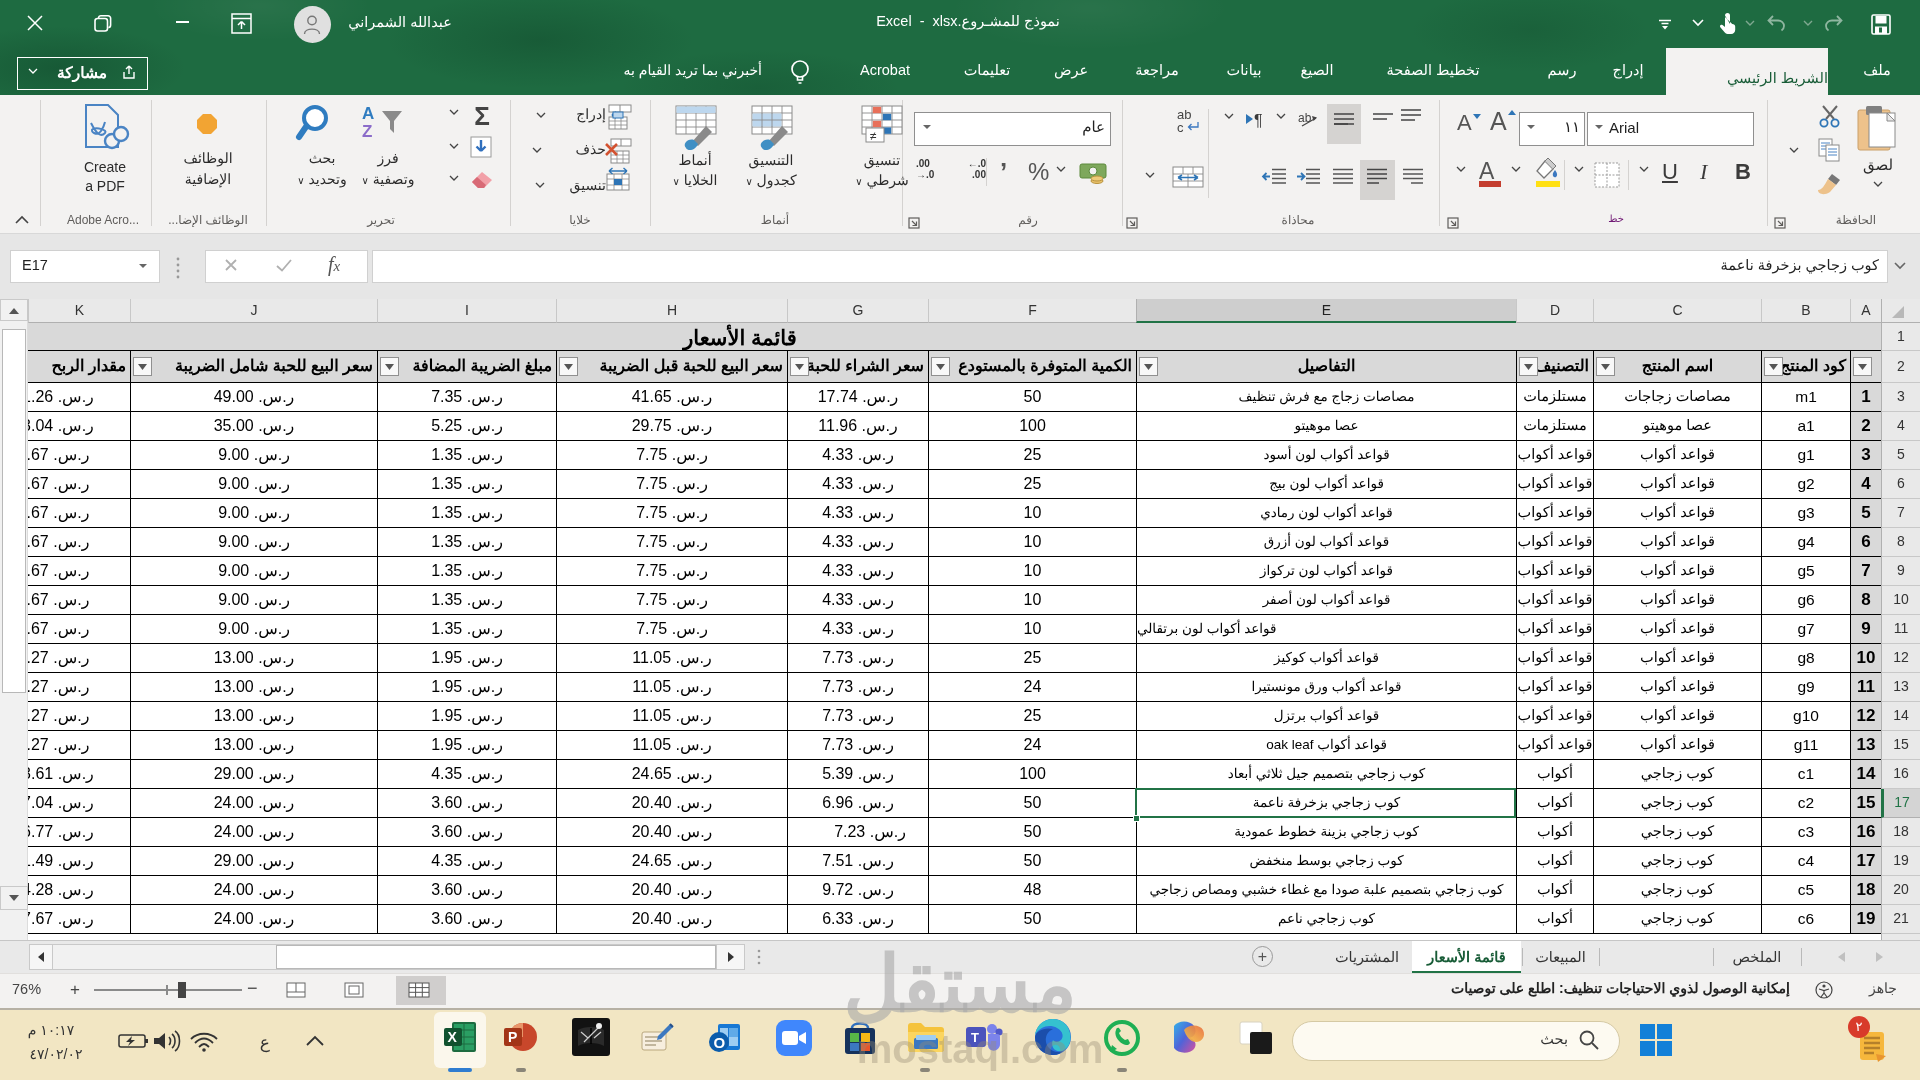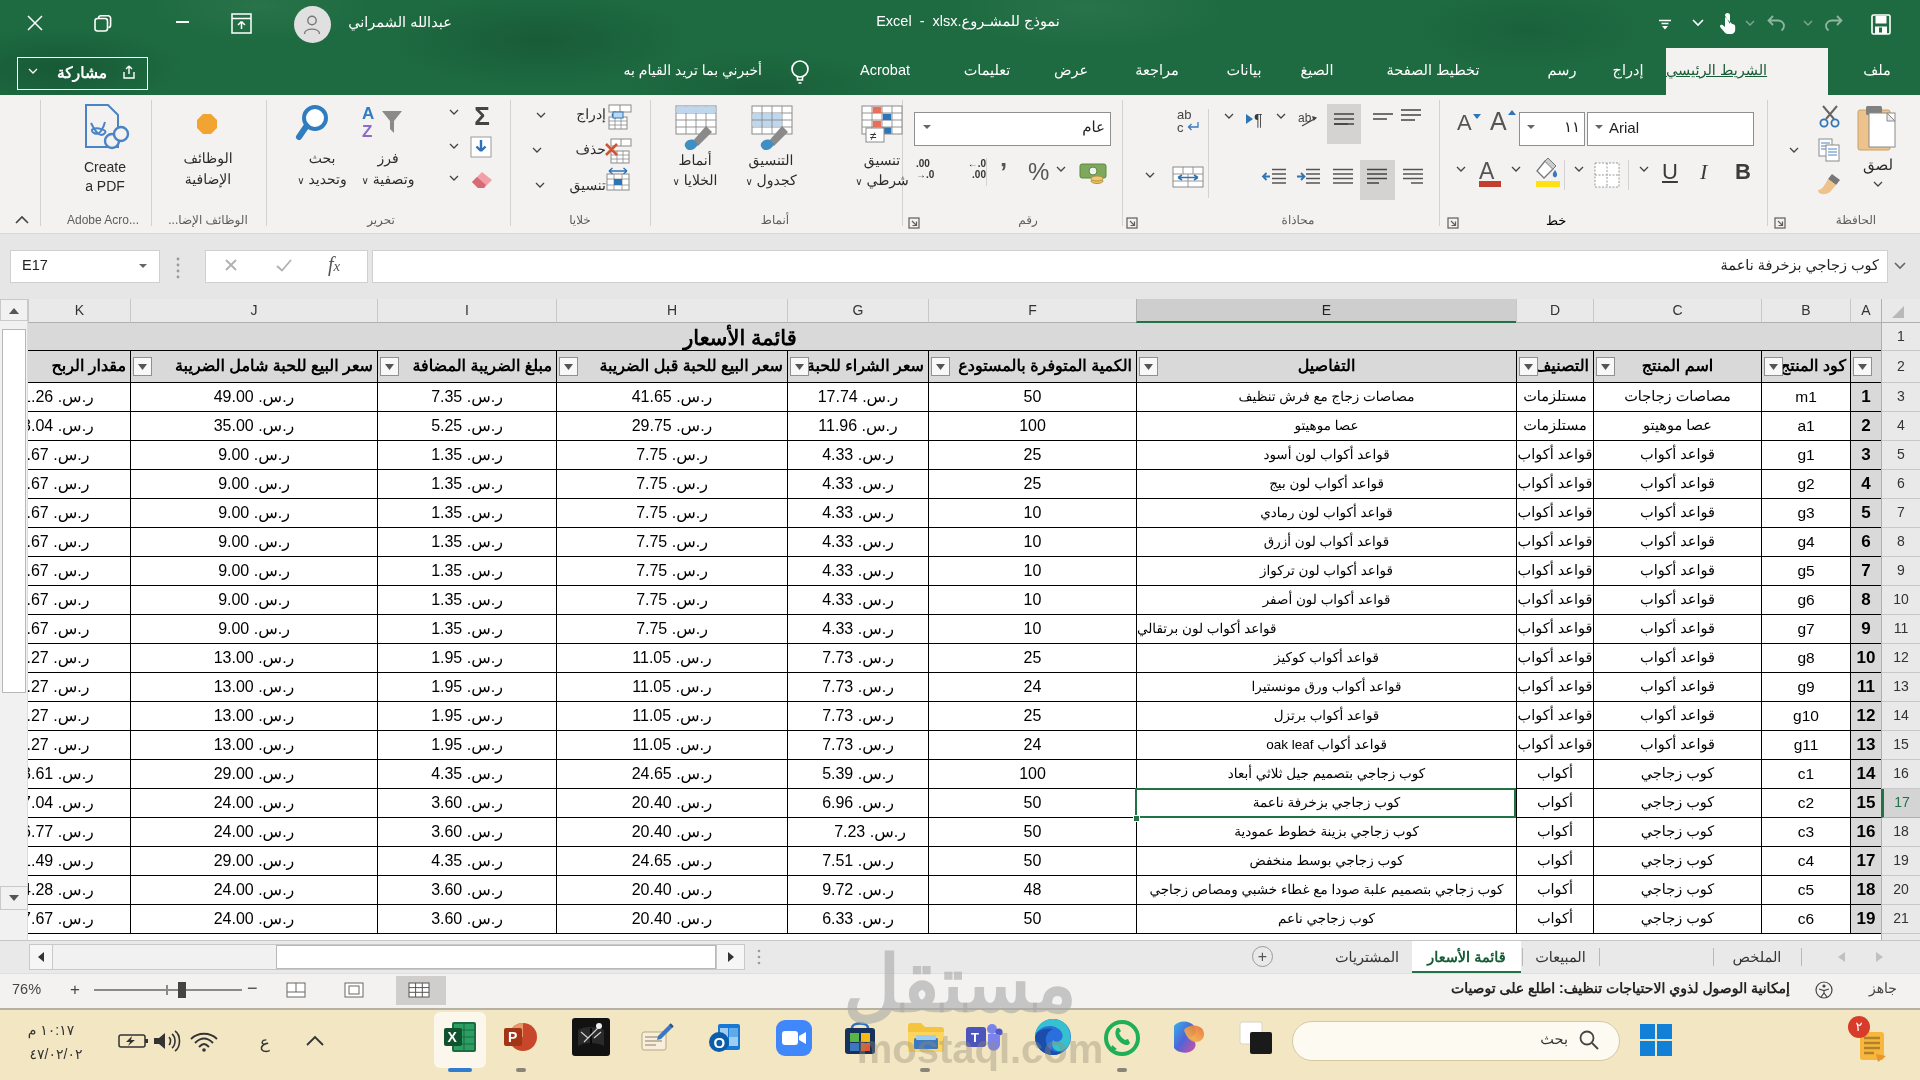--- a/index.html
+++ b/index.html
@@ -75,21 +75,21 @@
   </div>
 <div style="left:1871px;top:14px;width:20px;height:21px;">
     <svg width="20" height="21" style="left:0;top:0">
       <rect x="1" y="1" width="18" height="19" rx="1.5" fill="none" stroke="#fff" stroke-width="1.6"></rect>
       <rect x="4.5" y="2" width="11" height="7.5" fill="#fff"></rect>
       <rect x="4" y="12.5" width="12" height="7.5" fill="#fff"></rect>
       <rect x="8" y="13.5" width="3" height="5" fill="#1e6b41"></rect>
     </svg>
   </div>
 <div style="left:1666px;top:48px;width:162px;height:47px;background:#f3f2f1;"></div>
-<div class="t" style="left:1666px;top:55px;width:162px;height:34px;color:#185c37;font-size:14.5px;text-align:left;line-height:30px;direction:rtl;text-decoration:underline;">الشريط الرئيسي</div>
+<div class="t" style="left:1666px;top:63px;width:162px;height:34px;color:#185c37;font-size:14.5px;text-align:right;line-height:30px;direction:rtl;">الشريط الرئيسي</div>
 <div class="t" style="left:1847px;top:55px;width:60px;height:34px;color:#fff;font-size:14.5px;text-align:center;direction:rtl;line-height:30px;">ملف</div>
 <div class="t" style="left:1588px;top:55px;width:80px;height:34px;color:#fff;font-size:14.5px;text-align:center;direction:rtl;line-height:30px;">إدراج</div>
 <div class="t" style="left:1532px;top:55px;width:60px;height:34px;color:#fff;font-size:14.5px;text-align:center;direction:rtl;line-height:30px;">رسم</div>
 <div class="t" style="left:1358px;top:55px;width:150px;height:34px;color:#fff;font-size:14.5px;text-align:center;direction:rtl;line-height:30px;">تخطيط الصفحة</div>
 <div class="t" style="left:1277px;top:55px;width:80px;height:34px;color:#fff;font-size:14.5px;text-align:center;direction:rtl;line-height:30px;">الصيغ</div>
 <div class="t" style="left:1199px;top:55px;width:90px;height:34px;color:#fff;font-size:14.5px;text-align:center;direction:rtl;line-height:30px;">بيانات</div>
 <div class="t" style="left:1112px;top:55px;width:90px;height:34px;color:#fff;font-size:14.5px;text-align:center;direction:rtl;line-height:30px;">مراجعة</div>
 <div class="t" style="left:1041px;top:55px;width:60px;height:34px;color:#fff;font-size:14.5px;text-align:center;direction:rtl;line-height:30px;">عرض</div>
 <div class="t" style="left:937px;top:55px;width:100px;height:34px;color:#fff;font-size:14.5px;text-align:center;direction:rtl;line-height:30px;">تعليمات</div>
 <div class="t" style="left:835px;top:55px;width:100px;height:34px;color:#fff;font-size:14.5px;text-align:center;direction:rtl;line-height:30px;">Acrobat</div>
@@ -122,21 +122,21 @@
 <div style="left:1122px;top:100px;width:1px;height:126px;background:#d4d2d0;"></div>
 <div style="left:1439px;top:100px;width:1px;height:126px;background:#d4d2d0;"></div>
 <div style="left:1767px;top:100px;width:1px;height:126px;background:#d4d2d0;"></div>
 <div class="t" style="left:33px;top:213px;width:140px;height:16px;color:#5f5d5b;font-size:12px;text-align:center;direction:ltr;">Adobe Acro...</div>
 <div class="t" style="left:138px;top:213px;width:140px;height:16px;color:#5f5d5b;font-size:12px;text-align:center;direction:rtl;">الوظائف الإضا...</div>
 <div class="t" style="left:311px;top:213px;width:140px;height:16px;color:#5f5d5b;font-size:12px;text-align:center;direction:rtl;">تحرير</div>
 <div class="t" style="left:510px;top:213px;width:140px;height:16px;color:#5f5d5b;font-size:12px;text-align:center;direction:rtl;">خلايا</div>
 <div class="t" style="left:705px;top:213px;width:140px;height:16px;color:#5f5d5b;font-size:12px;text-align:center;direction:rtl;">أنماط</div>
 <div class="t" style="left:958px;top:213px;width:140px;height:16px;color:#5f5d5b;font-size:12px;text-align:center;direction:rtl;">رقم</div>
 <div class="t" style="left:1228px;top:213px;width:140px;height:16px;color:#5f5d5b;font-size:12px;text-align:center;direction:rtl;">محاذاة</div>
-<div class="t" style="left:1546px;top:213px;width:140px;height:16px;color:#000000;font-size:13px;text-align:left;direction:rtl;">خط</div>
+<div class="t" style="left:1546px;top:213px;width:140px;height:16px;color:#701a75;font-size:10px;text-align:center;direction:rtl;">خط</div>
 <div class="t" style="left:1786px;top:213px;width:140px;height:16px;color:#5f5d5b;font-size:12px;text-align:center;direction:rtl;">الحافظة</div>
 <div style="left:908px;top:217px;width:12px;height:12px;">
     <svg width="12" height="12" style="left:0;top:0">
       <rect x="1" y="1" width="10" height="10" fill="none" stroke="#5f5d5b" stroke-width="1.2"></rect>
       <path d="M4 4 L8.5 8.5 M8.5 4.5 V8.5 H4.5" fill="none" stroke="#5f5d5b" stroke-width="1.2"></path>
     </svg>
   </div>
 <div style="left:1126px;top:217px;width:12px;height:12px;">
     <svg width="12" height="12" style="left:0;top:0">
       <rect x="1" y="1" width="10" height="10" fill="none" stroke="#5f5d5b" stroke-width="1.2"></rect>

